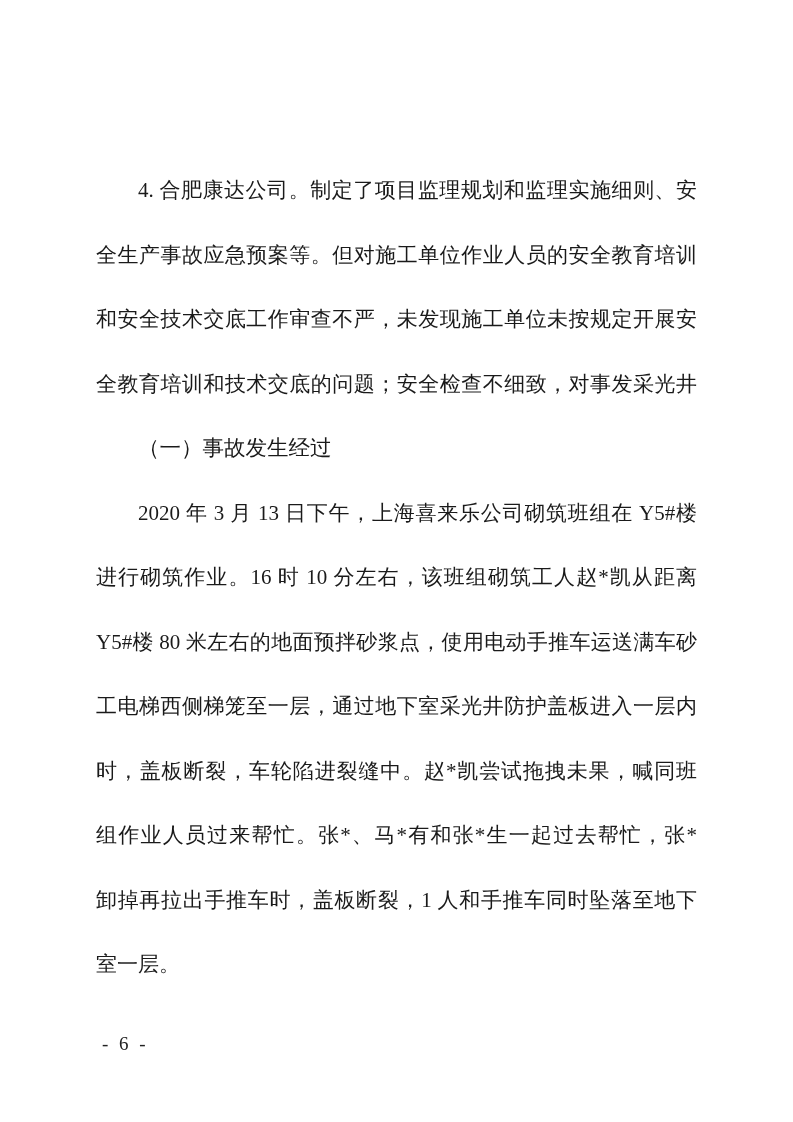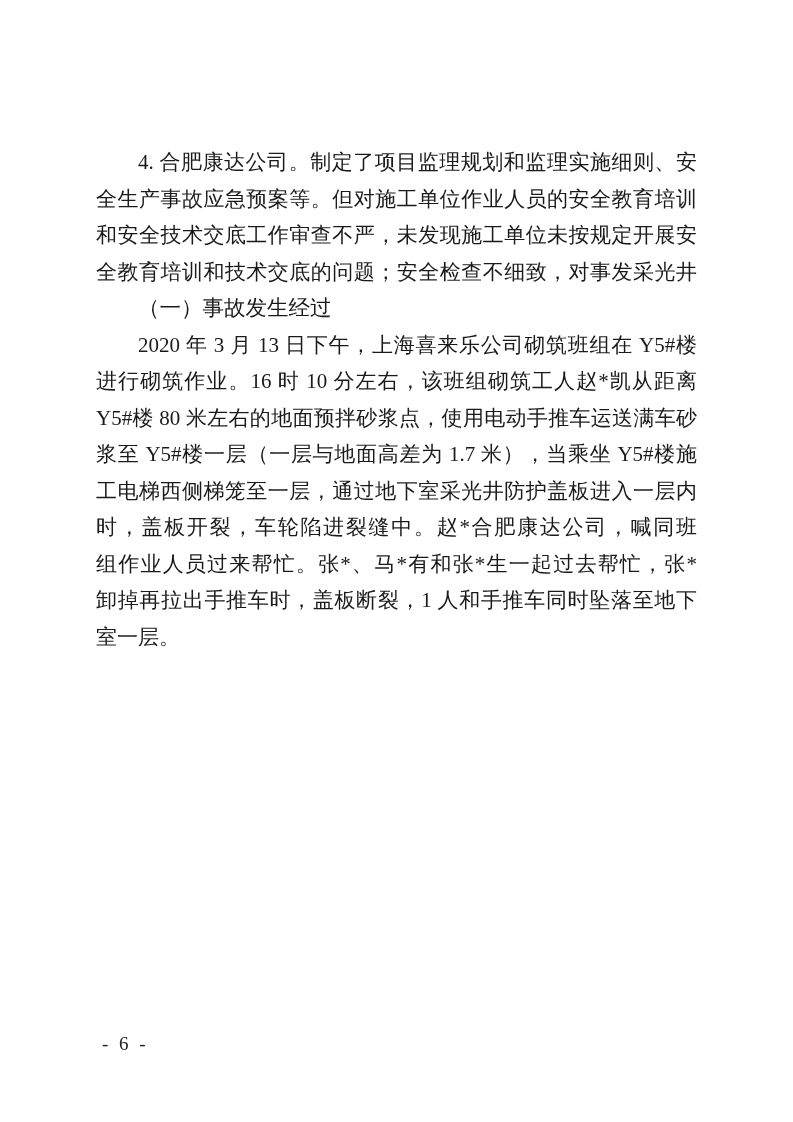--- a/index.html
+++ b/index.html
@@ -22,20 +22,21 @@
     top: 144px;
     width: 601px;
   }
   .line {
     height: 36.5px;
     line-height: 36.5px;
     font-size: 21px;
     text-align: left;
     white-space: normal;
     overflow: hidden;
+    margin-top: 28px;
   }
   .just {
     text-align: justify;
     text-align-last: justify;
   }
   .ind {
     text-indent: 42px;
   }
   .h1 {
     font-family: "Liberation Sans", "DejaVu Sans", sans-serif;
@@ -62,21 +63,20 @@
 <div class="page">
   <div class="text-block">
     <div class="line just ind">4. 合肥康达公司。制定了项目监理规划和监理实施细则、安</div>
     <div class="line just">全生产事故应急预案等。但对施工单位作业人员的安全教育培训</div>
     <div class="line just">和安全技术交底工作审查不严，未发现施工单位未按规定开展安</div>
     <div class="line just">全教育培训和技术交底的问题；安全检查不细致，对事发采光井</div>
     <div class="line h2 ind">（一）事故发生经过</div>
     <div class="line just ind">2020 年 3 月 13 日下午，上海喜来乐公司砌筑班组在 Y5#楼</div>
     <div class="line just">进行砌筑作业。16 时 10 分左右，该班组砌筑工人赵*凯从距离</div>
     <div class="line just">Y5#楼 80 米左右的地面预拌砂浆点，使用电动手推车运送满车砂</div>
-    <div class="line just">浆至 Y5#楼一层（一层与地面高差为 1.7 米），当乘坐 Y5#楼施</div>
     <div class="line just">工电梯西侧梯笼至一层，通过地下室采光井防护盖板进入一层内</div>
-    <div class="line just">时，盖板开裂，车轮陷进裂缝中。赵*合肥康达公司，喊同班</div>
+    <div class="line just">时，盖板断裂，车轮陷进裂缝中。赵*凯尝试拖拽未果，喊同班</div>
     <div class="line just">组作业人员过来帮忙。张*、马*有和张*生一起过去帮忙，张*</div>
     <div class="line just">卸掉再拉出手推车时，盖板断裂，1 人和手推车同时坠落至地下</div>
     <div class="line">室一层。</div>
   </div>
   <div class="footer">- 6 -</div>
 </div>
 
 </body></html>

